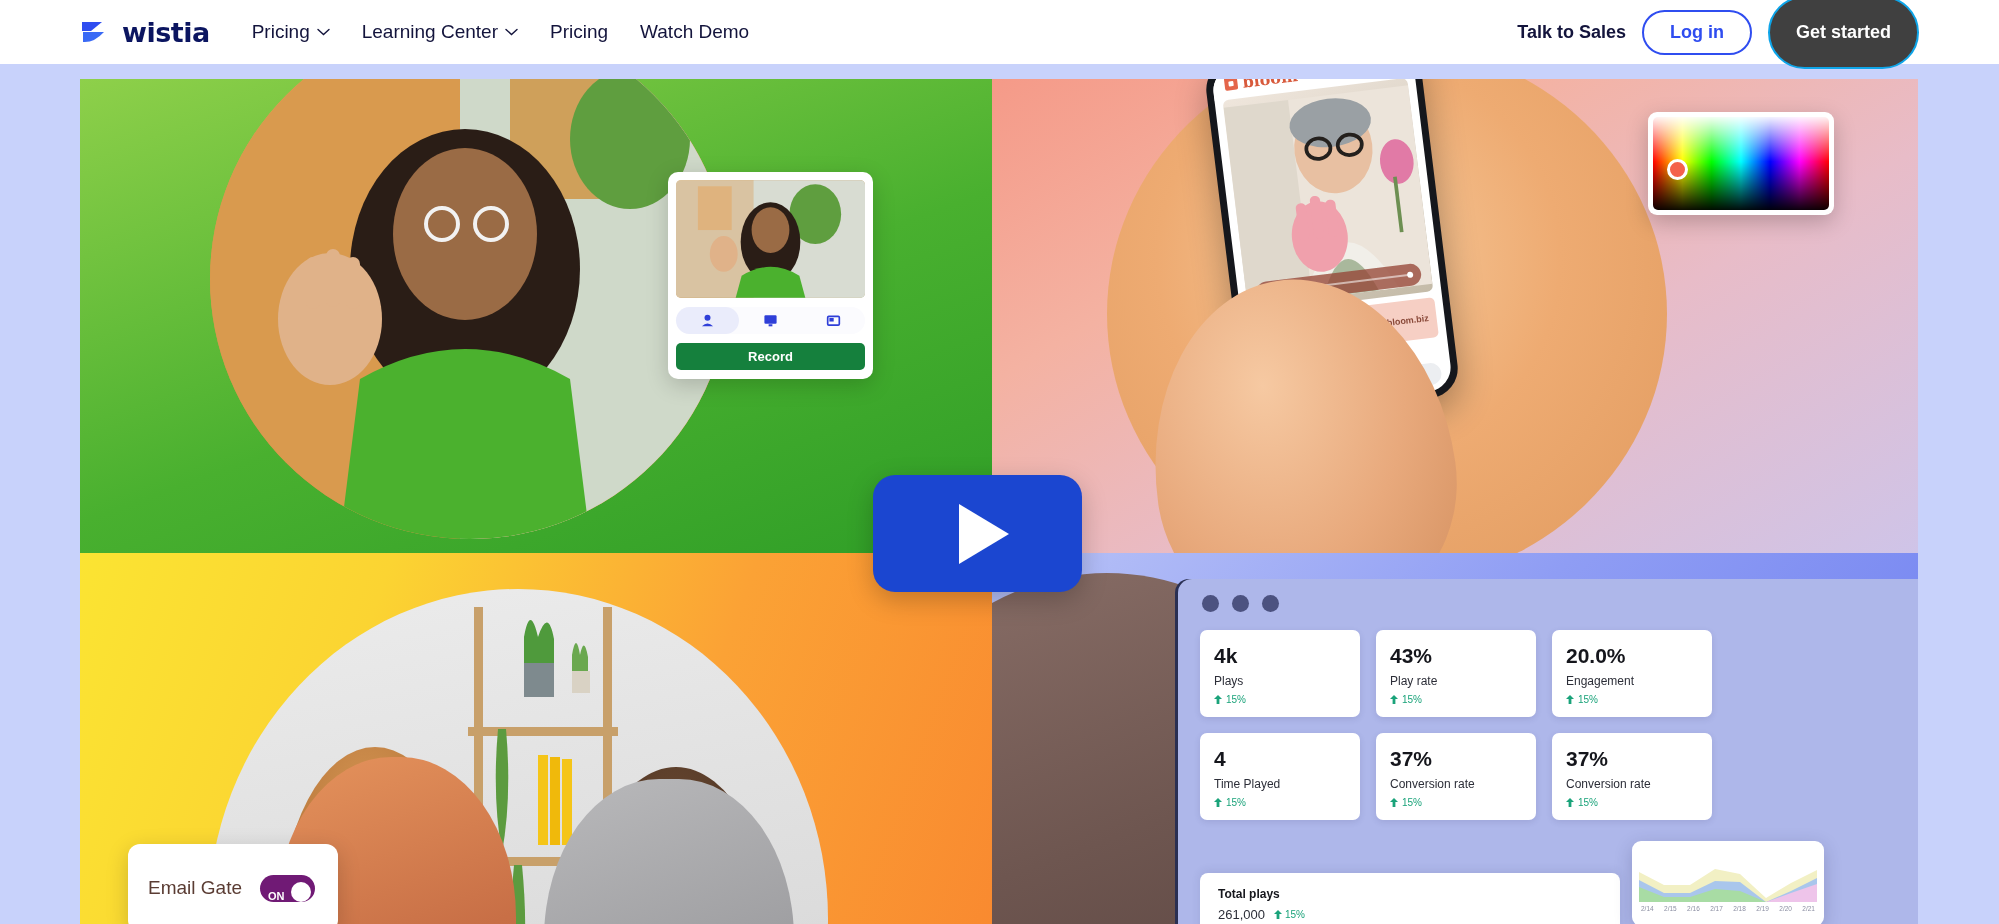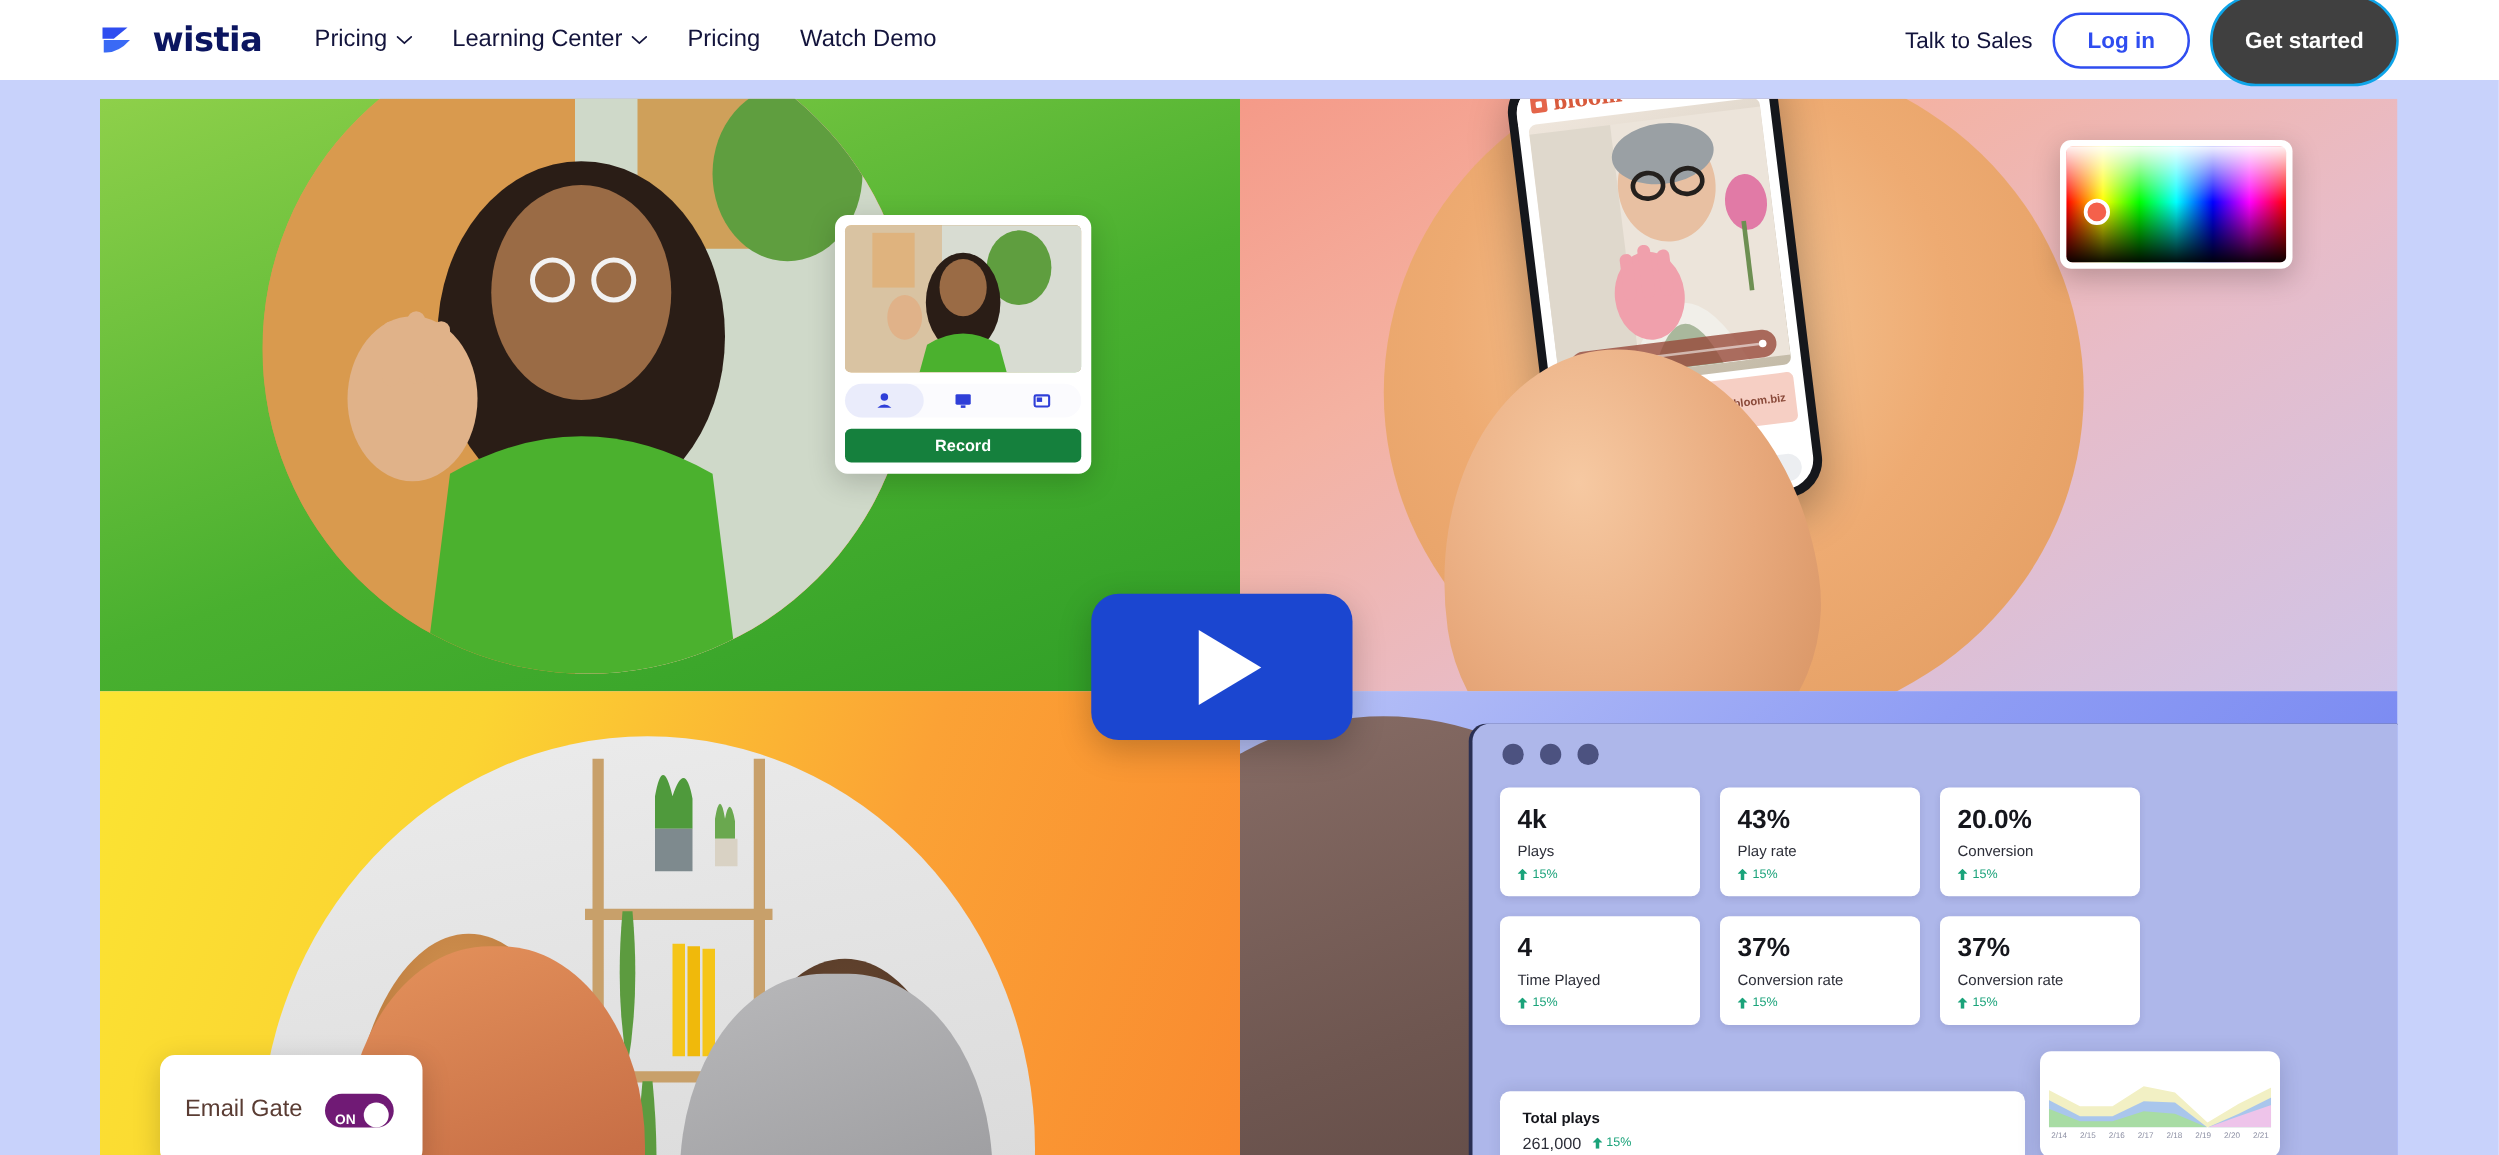--- a/index.html
+++ b/index.html
@@ -25,21 +25,21 @@
   .nav-links{ display:flex; align-items:center; gap:32px; margin-left:16px; }
   .nav-item{
     display:flex; align-items:center; gap:7px;
     font-size:19px; color:#13143c; cursor:pointer; white-space:nowrap;
   }
   .chev{ width:13px; height:8px; flex:none; }
   .nav-right{
     margin-left:auto; margin-right:80px;
     display:flex; align-items:center; gap:16px;
   }
-  .talk-sales{ font-size:18px; font-weight:400; color:#13143c; cursor:pointer; white-space:nowrap; }
+  .talk-sales{ font-size:18px; font-weight:700; color:#13143c; cursor:pointer; white-space:nowrap; }
   .btn-login{
     border:2px solid #2f4df0; color:#2f4df0; background:#fff;
     border-radius:999px; padding:10px 26px;
     font-size:18px; font-weight:800; cursor:pointer; white-space:nowrap;
   }
   .btn-start{
     background:#404040; color:#fff; border:2px solid #0ea5e9;
     border-radius:999px; padding:24px 26px;
     font-size:18px; font-weight:800; cursor:pointer; white-space:nowrap;
   }
@@ -484,21 +484,21 @@
           <div class="stat-lbl">Play rate</div>
           <div class="stat-delta">
             <svg class="up-arrow" viewBox="0 0 8 9">
                 <path d="M4 0 L8 4 H5.4 V9 H2.6 V4 H0 Z" fill="#1aa37a"></path>
               </svg>
             <span>15%</span>
           </div>
         </div>
         <div class="stat-card">
           <div class="stat-val">20.0%</div>
-          <div class="stat-lbl">Conversion</div>
+          <div class="stat-lbl">Engagement</div>
           <div class="stat-delta">
             <svg class="up-arrow" viewBox="0 0 8 9">
                 <path d="M4 0 L8 4 H5.4 V9 H2.6 V4 H0 Z" fill="#1aa37a"></path>
               </svg>
             <span>15%</span>
           </div>
         </div>
         <div class="stat-card">
           <div class="stat-val">4</div>
           <div class="stat-lbl">Time Played</div>

